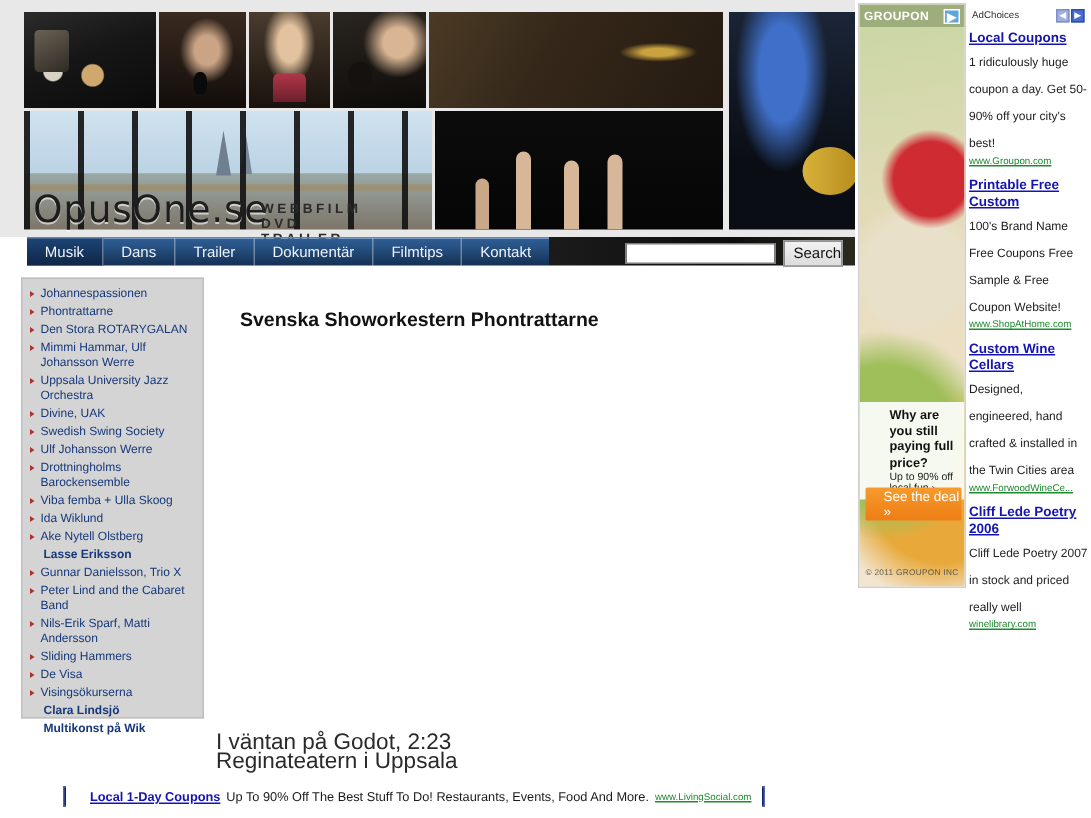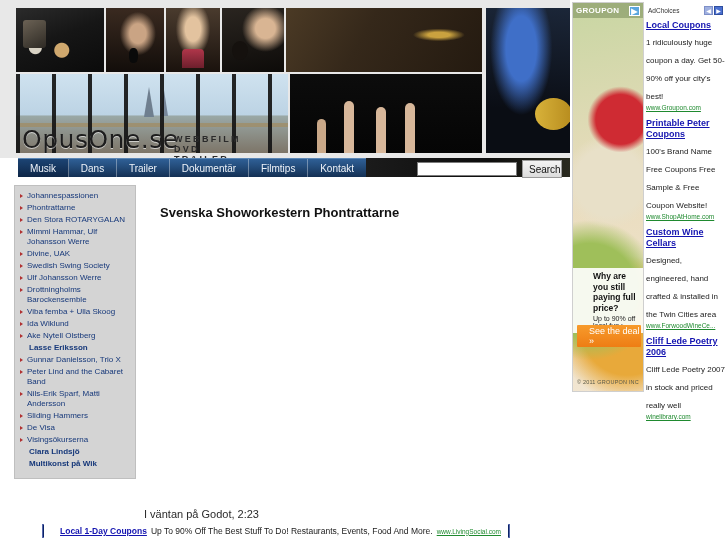--- a/index.html
+++ b/index.html
@@ -173,22 +173,22 @@
   #content { position: absolute; left: 144px; top: 188px; width: 410px; }
   #content h1 {
     margin: 16px; font-size: 13px; font-weight: bold; color: #111; line-height: 17px;
   }
   #video-area {
     position: absolute; left: 144px; top: 232px;
     width: 410px; height: 252px;
     background: #ffffff;
   }
   #caption {
-    position: absolute; left: 144px; top: 508px;
-    font-size: 11px; color: #2a2a2a; line-height: 13px;
+    position: absolute; left: 144px; top: 488px;
+    font-size: 15px; color: #2a2a2a; line-height: 13px;
   }
 
   
   #bottom-ad {
     position: absolute; left: 42px; top: 524px;
     width: 468px; height: 14px;
     background: #0b2266;
     border: 1px solid #5566aa;
     display: flex; align-items: center;
   }
@@ -337,20 +337,21 @@
     </nav>
 
     <input id="search-input" type="text" placeholder="" style="">
     <button id="search-btn">Search</button>
 
     <div id="sidebar">
       <div class="side-item"><span class="bullet"></span><span>Johannespassionen</span></div>
       <div class="side-item"><span class="bullet"></span><span>Phontrattarne</span></div>
       <div class="side-item"><span class="bullet"></span><span>Den Stora ROTARYGALAN</span></div>
       <div class="side-item"><span class="bullet"></span><span>Mimmi Hammar, Ulf Johansson Werre</span></div>
+      <div class="side-item"><span class="bullet"></span><span>Uppsala University Jazz Orchestra</span></div>
       <div class="side-item"><span class="bullet"></span><span>Divine, UAK</span></div>
       <div class="side-item"><span class="bullet"></span><span>Swedish Swing Society</span></div>
       <div class="side-item"><span class="bullet"></span><span>Ulf Johansson Werre</span></div>
       <div class="side-item"><span class="bullet"></span><span>Drottningholms Barockensemble</span></div>
       <div class="side-item"><span class="bullet"></span><span>Viba femba + Ulla Skoog</span></div>
       <div class="side-item"><span class="bullet"></span><span>Ida Wiklund</span></div>
       <div class="side-item"><span class="bullet"></span><span>Ake Nytell Olstberg</span></div>
       <div class="side-item nobullet"><span>Lasse Eriksson</span></div>
       <div class="side-item"><span class="bullet"></span><span>Gunnar Danielsson, Trio X</span></div>
       <div class="side-item"><span class="bullet"></span><span>Peter Lind and the Cabaret Band</span></div>
@@ -408,21 +409,21 @@
       </span>
     </div>
 
     <div id="textads">
       <div class="textad">
         <span class="t">Local Coupons</span>
         <span class="d">1 ridiculously huge coupon a day. Get 50-90% off your city's best!</span>
         <span class="u">www.Groupon.com</span>
       </div>
       <div class="textad">
-        <span class="t">Printable Peter Coupons</span>
+        <span class="t">Printable Free Custom</span>
         <span class="d">100's Brand Name Free Coupons Free Sample &amp; Free Coupon Website!</span>
         <span class="u">www.ShopAtHome.com</span>
       </div>
       <div class="textad">
         <span class="t">Custom Wine Cellars</span>
         <span class="d">Designed, engineered, hand crafted &amp; installed in the Twin Cities area</span>
         <span class="u">www.ForwoodWineCe...</span>
       </div>
       <div class="textad">
         <span class="t">Cliff Lede Poetry 2006</span>

